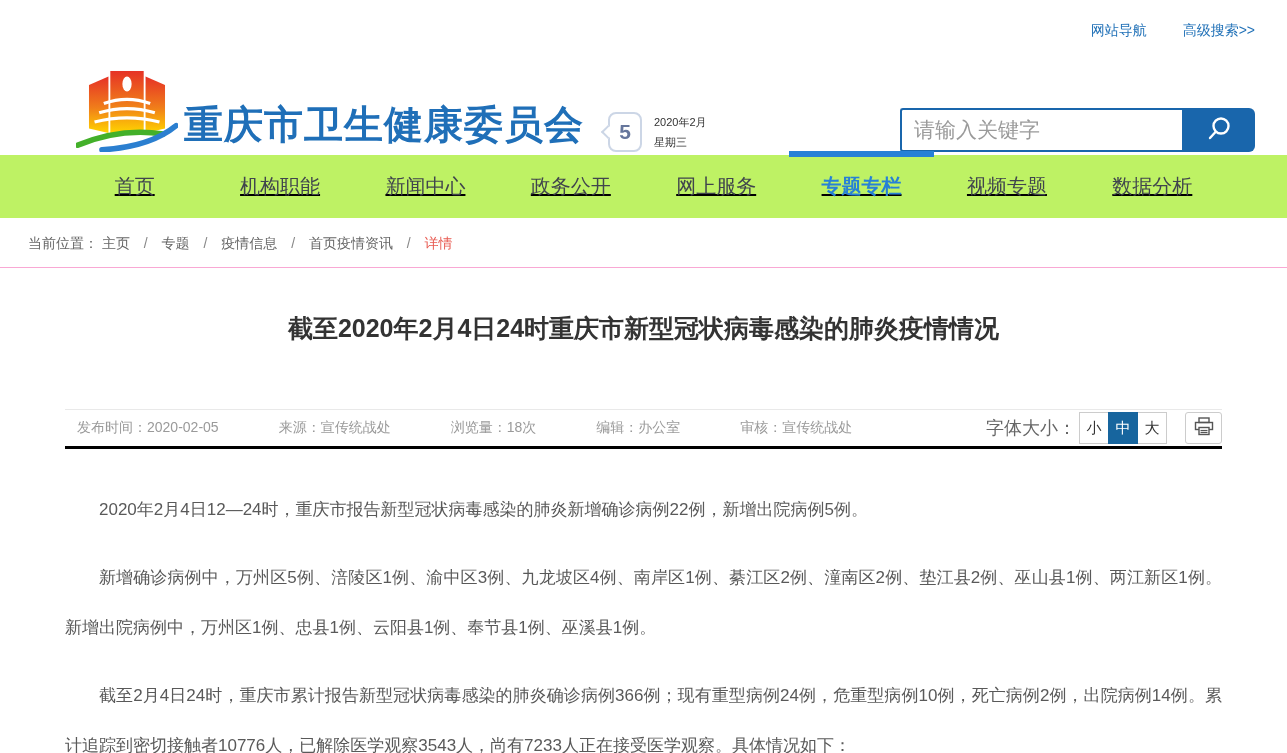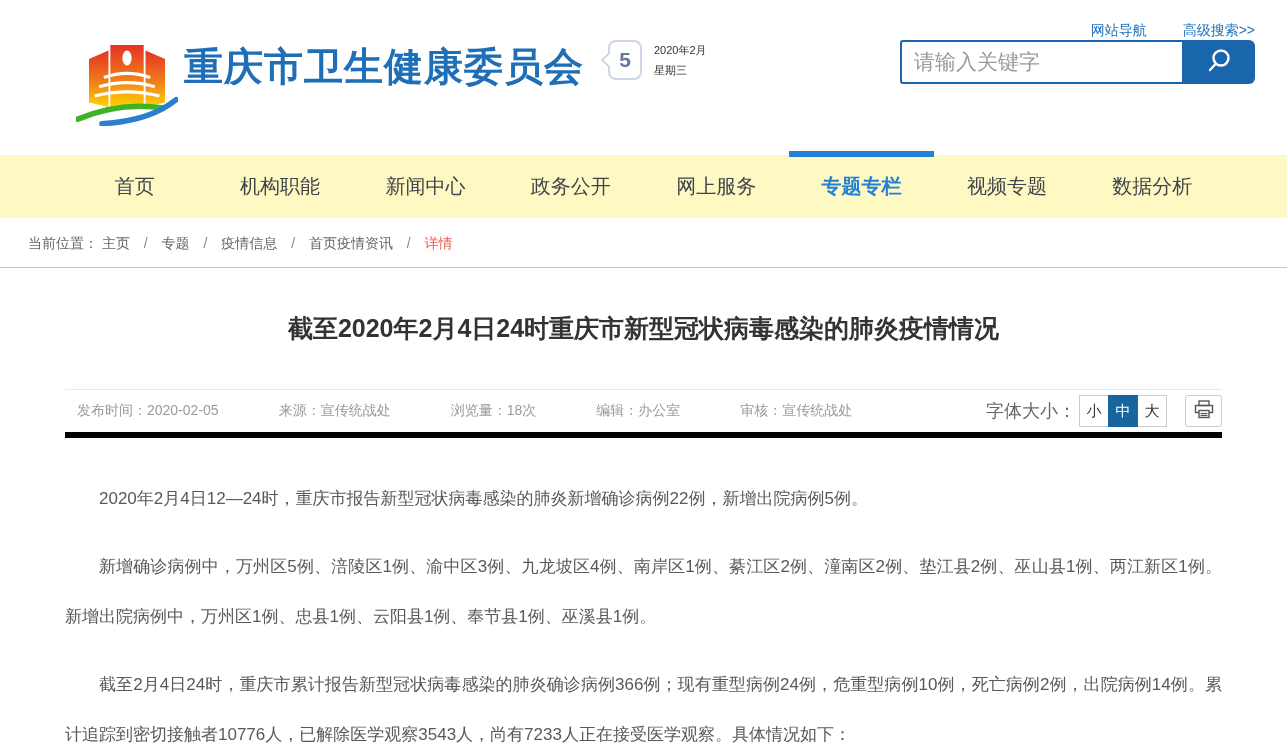--- a/index.html
+++ b/index.html
@@ -12,21 +12,21 @@
   }
   
   .topbar {
     height: 40px;
     display: flex; justify-content: flex-end; align-items: flex-end;
     padding-right: 32px; gap: 36px;
   }
   .topbar a { font-size: 14px; color: #2272b8; text-decoration: none; cursor: pointer; }
   
   .header-main {
-    display: flex; align-items: flex-start;
+    display: flex; align-items: flex-end;
     height: 112px; padding: 0 32px 0 76px;
   }
   .logo-icon { cursor: pointer; }
   .logo-icon svg { width: 102px; height: 86px; display: block; }
   .site-title {
     font-size: 39px; font-weight: 700; color: #1f6fb8;
     letter-spacing: 1px; margin-left: 6px; white-space: nowrap; cursor: pointer;
   }
   .date-widget { display: flex; align-items: center; margin-left: 24px; }
   .date-badge {
@@ -50,22 +50,22 @@
     font-family: "Liberation Sans", sans-serif;
   }
   .search-input::placeholder { color: #9a9a9a; }
   .search-button {
     width: 73px; background: #1966ac; border: none;
     border-radius: 0 6px 6px 0;
     display: flex; align-items: center; justify-content: center; cursor: pointer;
   }
   
   .nav {
-    height: 63px; background: #fef9c3;
-    display: flex; padding: 0 62px; margin-top: 3px;
+    height: 63px; background: #bef264;
+    display: flex; padding: 0 62px; margin-top: 3px; text-decoration: underline;
   }
   .nav-item {
     flex: 1; text-align: center; line-height: 63px;
     font-size: 20px; color: #40454d; position: relative; cursor: pointer;
   }
   .nav-item.active { color: #2681d6; font-weight: 700; }
   .nav-item.active::before {
     content: ""; position: absolute; left: 0; right: 0; top: -4px;
     height: 6px; background: #2681d6;
   }
@@ -78,22 +78,22 @@
   .crumb { color: #666; text-decoration: none; cursor: pointer; }
   .crumb.current { color: #e85a51; cursor: default; }
   .crumb-sep { margin: 0 10px; color: #888; }
   
   .article { padding: 0 65px; }
   .article-title {
     margin-top: 44px; text-align: center;
     font-size: 25px; font-weight: 700; color: #333;
   }
   .meta-row {
-    margin-top: 44px; height: 49px;
-    border-top: 1px solid #e9e9e9; border-bottom: 6px solid #000000;
+    margin-top: 64px; height: 40px;
+    border-top: 1px solid #e9e9e9; border-bottom: 3px solid #000000;
     display: flex; align-items: center; justify-content: space-between;
   }
   .meta-list { display: flex; gap: 60px; font-size: 14px; color: #9a9a9a; padding-left: 12px; }
   .controls { display: flex; align-items: center; }
   .fs-label { font-size: 18px; color: #666; }
   .fs-group { display: flex; margin-left: 4px; }
   .fs-btn {
     width: 30px; height: 32px; border: 1px solid #ccc; background: #fff;
     color: #333; font-size: 15px; margin-left: -1px;
     display: flex; align-items: center; justify-content: center; cursor: pointer;

